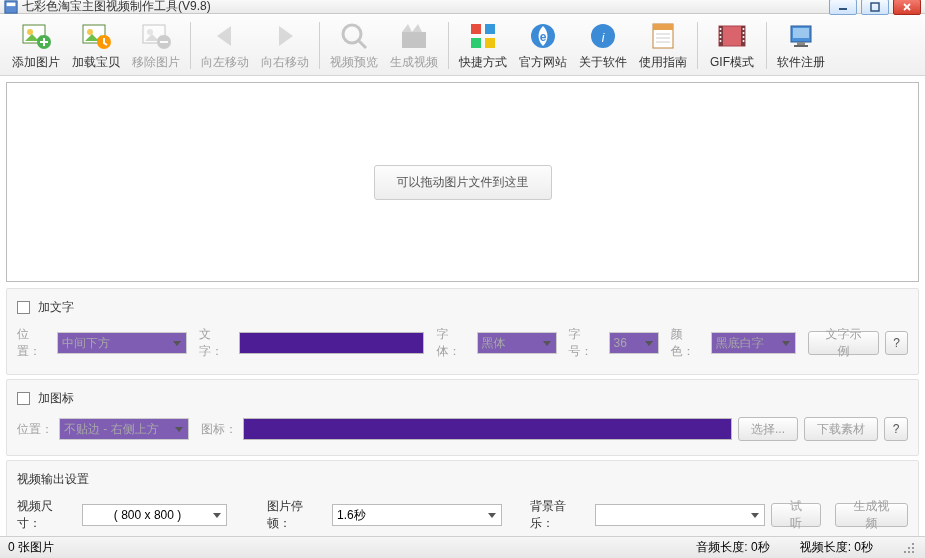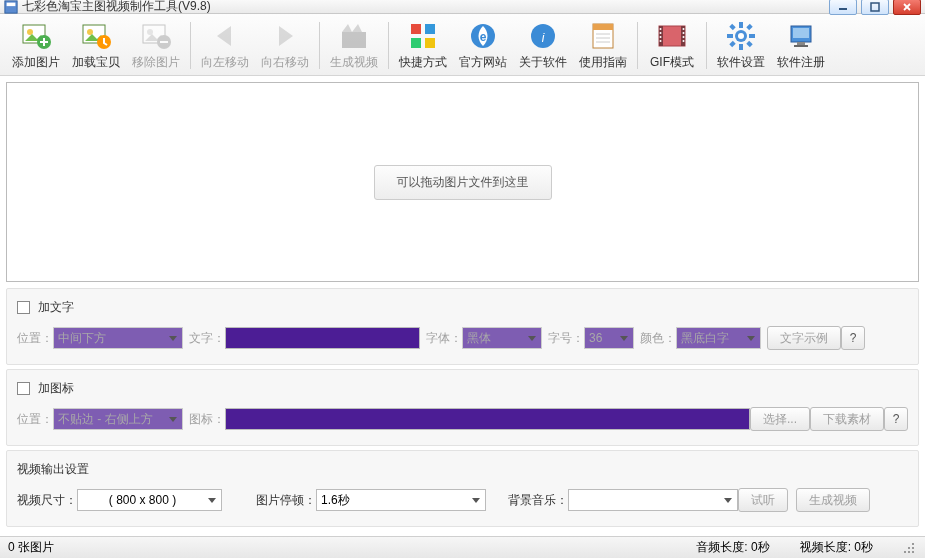--- a/index.html
+++ b/index.html
@@ -19,21 +19,21 @@
 .tbtn { width:60px; text-align:center; cursor:pointer; padding:2px 0; }
 .tbtn .ic { width:32px; height:32px; margin:0 auto 2px; display:flex; align-items:center; justify-content:center; }
 .tbtn .lbl { color:#333; }
 .tbtn.disabled .lbl { color:#a0a0a0; }
 .sep { width:1px; background:#d0d0d0; margin:4px 4px; }
 
 .canvas-wrap { margin:6px; border:1px solid #bbb; height:200px; background:#fff; display:flex; align-items:center; justify-content:center; }
 .drop-hint { background:linear-gradient(#fdfdfd,#ededed); border:1px solid #ccc; border-radius:3px; padding:8px 22px; color:#555; }
 
 .panel { margin:4px 6px 0; background:#f7f7f7; border:1px solid #e2e2e2; border-radius:2px; padding:10px 10px 14px; }
-.panel-row { display:flex; align-items:center; gap:0; margin-top:10px; }
+.panel-row { display:flex; align-items:center; gap:6px; margin-top:10px; }
 .panel .hdr { display:flex; align-items:center; gap:8px; }
 .chk { width:13px; height:13px; border:1px solid #888; background:#fff; }
 .lbl { color:#333; }
 .lbl.dis { color:#a0a0a0; }
 select, input[type=text] { height:22px; border:1px solid #bbb; background:#fff; padding:0 4px; }
 select:disabled, input:disabled { background:#4c1d95; color:#888; }
 .btn { height:24px; padding:0 12px; border:1px solid #bcbcbc; background:linear-gradient(#fefefe,#e9e9e9); border-radius:3px; color:#333; display:inline-flex; align-items:center; }
 .btn.dis { color:#a0a0a0; }
 .qbtn { width:24px; height:24px; border:1px solid #bcbcbc; background:linear-gradient(#fefefe,#e9e9e9); border-radius:3px; display:inline-flex; align-items:center; justify-content:center; color:#555;}
 .combo { position:relative; display:inline-flex; }
@@ -133,20 +133,29 @@
         <svg width="32" height="32" opacity="0.4">
           <path d="M10 6 L24 16 L10 26 Z" fill="#aaa"></path>
         </svg>
       </div>
       <div class="lbl">向右移动</div>
     </div>
     <div class="sep"></div>
     <div class="tbtn disabled">
       <div class="ic">
         <svg width="32" height="32" opacity="0.45">
+          <circle cx="14" cy="14" r="9" fill="none" stroke="#888" stroke-width="3"></circle>
+          <line x1="21" y1="21" x2="28" y2="28" stroke="#888" stroke-width="3"></line>
+        </svg>
+      </div>
+      <div class="lbl">视频预览</div>
+    </div>
+    <div class="tbtn disabled">
+      <div class="ic">
+        <svg width="32" height="32" opacity="0.45">
           <rect x="4" y="12" width="24" height="16" fill="#888"></rect>
           <path d="M4 12 L10 4 L14 12 L20 4 L24 12" fill="#aaa"></path>
         </svg>
       </div>
       <div class="lbl">生成视频</div>
     </div>
     <div class="sep"></div>
     <div class="tbtn">
       <div class="ic">
         <svg width="32" height="32">
@@ -205,39 +214,20 @@
           <circle cx="27.5" cy="17" r="1" fill="#fff"></circle>
           <circle cx="27.5" cy="21" r="1" fill="#fff"></circle>
         </svg>
       </div>
       <div class="lbl">GIF模式</div>
     </div>
     <div class="sep"></div>
     <div class="tbtn">
       <div class="ic">
         <svg width="32" height="32">
-          <circle cx="16" cy="16" r="6" fill="#4a90d9"></circle>
-          <g fill="#4a90d9">
-            <rect x="14" y="2" width="4" height="6"></rect>
-            <rect x="14" y="24" width="4" height="6"></rect>
-            <rect x="2" y="14" width="6" height="4"></rect>
-            <rect x="24" y="14" width="6" height="4"></rect>
-            <rect x="5" y="5" width="5" height="4" transform="rotate(45 7.5 7)"></rect>
-            <rect x="22" y="22" width="5" height="4" transform="rotate(45 24.5 24)"></rect>
-            <rect x="22" y="5" width="5" height="4" transform="rotate(-45 24.5 7)"></rect>
-            <rect x="5" y="22" width="5" height="4" transform="rotate(-45 7.5 24)"></rect>
-          </g>
-          <circle cx="16" cy="16" r="3" fill="#fff"></circle>
-        </svg>
-      </div>
-      <div class="lbl">软件设置</div>
-    </div>
-    <div class="tbtn">
-      <div class="ic">
-        <svg width="32" height="32">
           <rect x="6" y="6" width="20" height="16" fill="#4a90d9" stroke="#2a5a9a"></rect>
           <rect x="8" y="8" width="16" height="10" fill="#9cc8ef"></rect>
           <rect x="12" y="22" width="8" height="3" fill="#888"></rect>
           <rect x="9" y="25" width="14" height="2" fill="#666"></rect>
         </svg>
       </div>
       <div class="lbl">软件注册</div>
     </div>
   </div>
 

